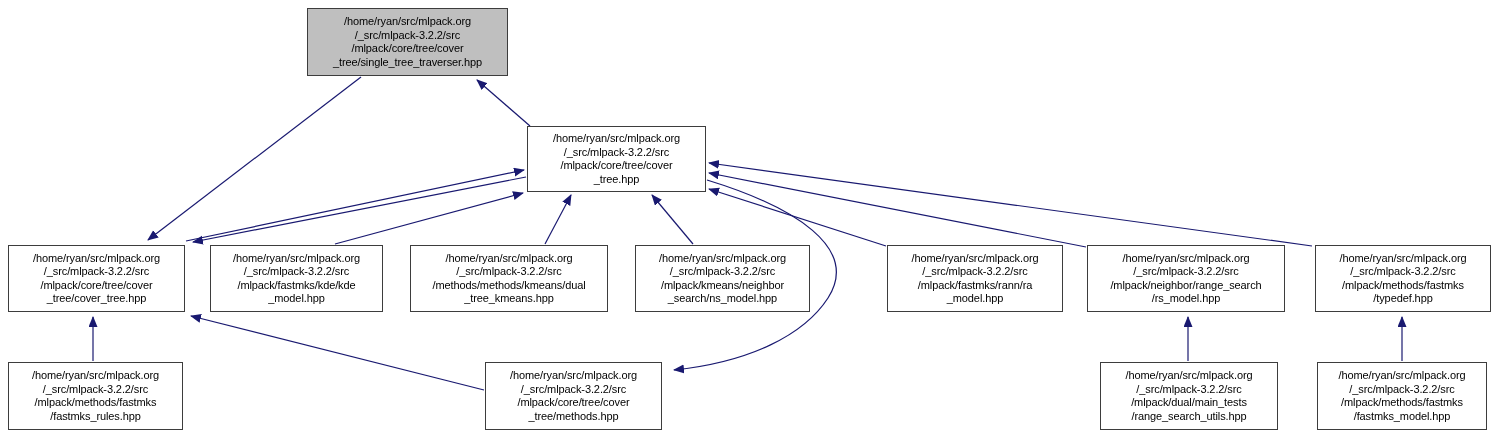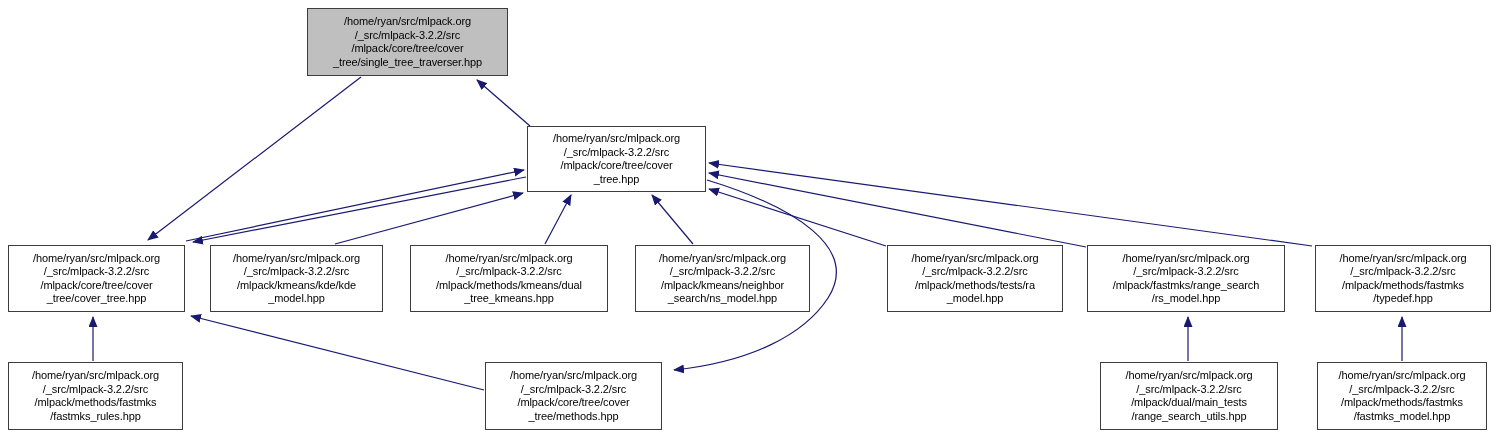--- a/index.html
+++ b/index.html
@@ -93,45 +93,45 @@
     </div>
     <div class="node" title="/home/ryan/src/mlpack.org/_src/mlpack-3.2.2/src/mlpack/core/tree/cover_tree/cover_tree.hpp" style="left: 8px; top: 245px; width: 177px; height: 67px; border-color: rgb(61, 61, 61); color: rgb(0, 0, 0);">
       <div class="nline">/home/ryan/src/mlpack.org</div>
       <div class="nline">/_src/mlpack-3.2.2/src</div>
       <div class="nline">/mlpack/core/tree/cover</div>
       <div class="nline">_tree/cover_tree.hpp</div>
     </div>
     <div class="node" title="/home/ryan/src/mlpack.org/_src/mlpack-3.2.2/src/mlpack/methods/kde/kde_model.hpp" style="left: 210px; top: 245px; width: 173px; height: 67px; border-color: rgb(61, 61, 61); color: rgb(0, 0, 0);">
       <div class="nline">/home/ryan/src/mlpack.org</div>
       <div class="nline">/_src/mlpack-3.2.2/src</div>
-      <div class="nline">/mlpack/kmeans/kde/kde</div>
+      <div class="nline">/mlpack/fastmks/kde/kde</div>
       <div class="nline">_model.hpp</div>
     </div>
     <div class="node" title="/home/ryan/src/mlpack.org/_src/mlpack-3.2.2/src/mlpack/methods/kmeans/dual_tree_kmeans.hpp" style="left: 410px; top: 245px; width: 198px; height: 67px; border-color: rgb(61, 61, 61); color: rgb(0, 0, 0);">
       <div class="nline">/home/ryan/src/mlpack.org</div>
       <div class="nline">/_src/mlpack-3.2.2/src</div>
-      <div class="nline">/mlpack/methods/kmeans/dual</div>
+      <div class="nline">/methods/methods/kmeans/dual</div>
       <div class="nline">_tree_kmeans.hpp</div>
     </div>
     <div class="node" title="/home/ryan/src/mlpack.org/_src/mlpack-3.2.2/src/mlpack/methods/neighbor_search/ns_model.hpp" style="left: 635px; top: 245px; width: 175px; height: 67px; border-color: rgb(61, 61, 61); color: rgb(0, 0, 0);">
       <div class="nline">/home/ryan/src/mlpack.org</div>
       <div class="nline">/_src/mlpack-3.2.2/src</div>
       <div class="nline">/mlpack/kmeans/neighbor</div>
       <div class="nline">_search/ns_model.hpp</div>
     </div>
     <div class="node" title="/home/ryan/src/mlpack.org/_src/mlpack-3.2.2/src/mlpack/methods/rann/ra_model.hpp" style="left: 887px; top: 245px; width: 176px; height: 67px; border-color: rgb(61, 61, 61); color: rgb(0, 0, 0);">
       <div class="nline">/home/ryan/src/mlpack.org</div>
       <div class="nline">/_src/mlpack-3.2.2/src</div>
-      <div class="nline">/mlpack/methods/tests/ra</div>
+      <div class="nline">/mlpack/fastmks/rann/ra</div>
       <div class="nline">_model.hpp</div>
     </div>
     <div class="node" title="/home/ryan/src/mlpack.org/_src/mlpack-3.2.2/src/mlpack/methods/range_search/rs_model.hpp" style="left: 1087px; top: 245px; width: 198px; height: 67px; border-color: rgb(61, 61, 61); color: rgb(0, 0, 0);">
       <div class="nline">/home/ryan/src/mlpack.org</div>
       <div class="nline">/_src/mlpack-3.2.2/src</div>
-      <div class="nline">/mlpack/fastmks/range_search</div>
+      <div class="nline">/mlpack/neighbor/range_search</div>
       <div class="nline">/rs_model.hpp</div>
     </div>
     <div class="node" title="/home/ryan/src/mlpack.org/_src/mlpack-3.2.2/src/mlpack/methods/fastmks/fastmks.hpp" style="left: 1315px; top: 245px; width: 176px; height: 67px; border-color: rgb(61, 61, 61); color: rgb(0, 0, 0);">
       <div class="nline">/home/ryan/src/mlpack.org</div>
       <div class="nline">/_src/mlpack-3.2.2/src</div>
       <div class="nline">/mlpack/methods/fastmks</div>
       <div class="nline">/typedef.hpp</div>
     </div>
     <div class="node" title="/home/ryan/src/mlpack.org/_src/mlpack-3.2.2/src/mlpack/methods/fastmks/fastmks_rules.hpp" style="left: 8px; top: 362px; width: 175px; height: 68px; border-color: rgb(61, 61, 61); color: rgb(0, 0, 0);">
       <div class="nline">/home/ryan/src/mlpack.org</div>

